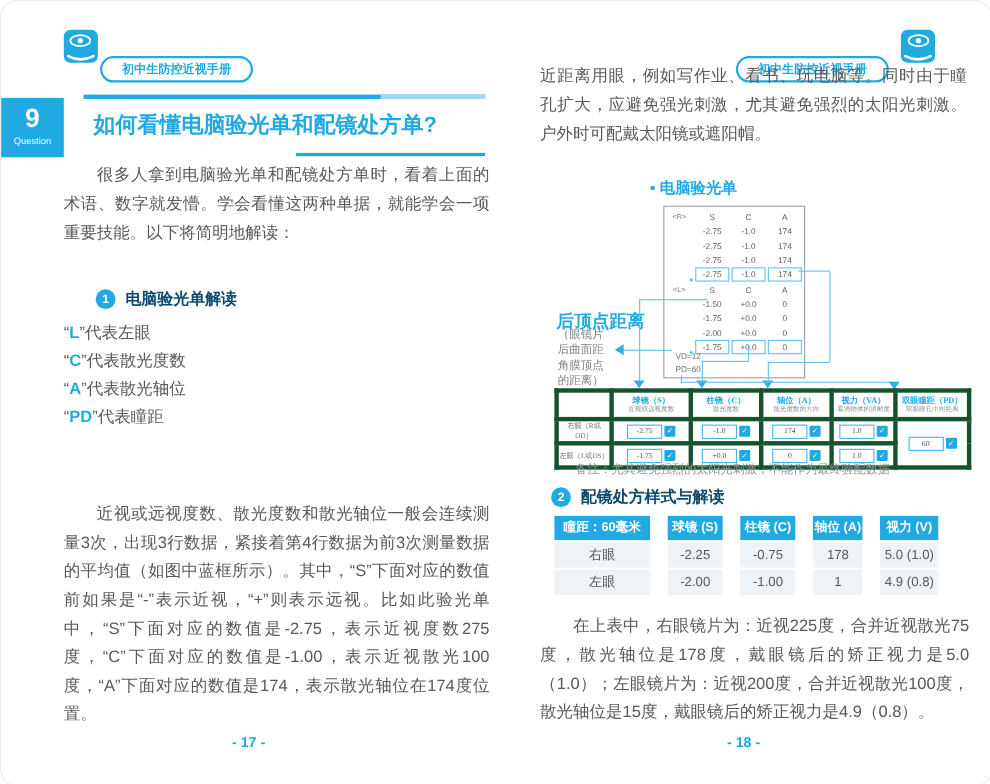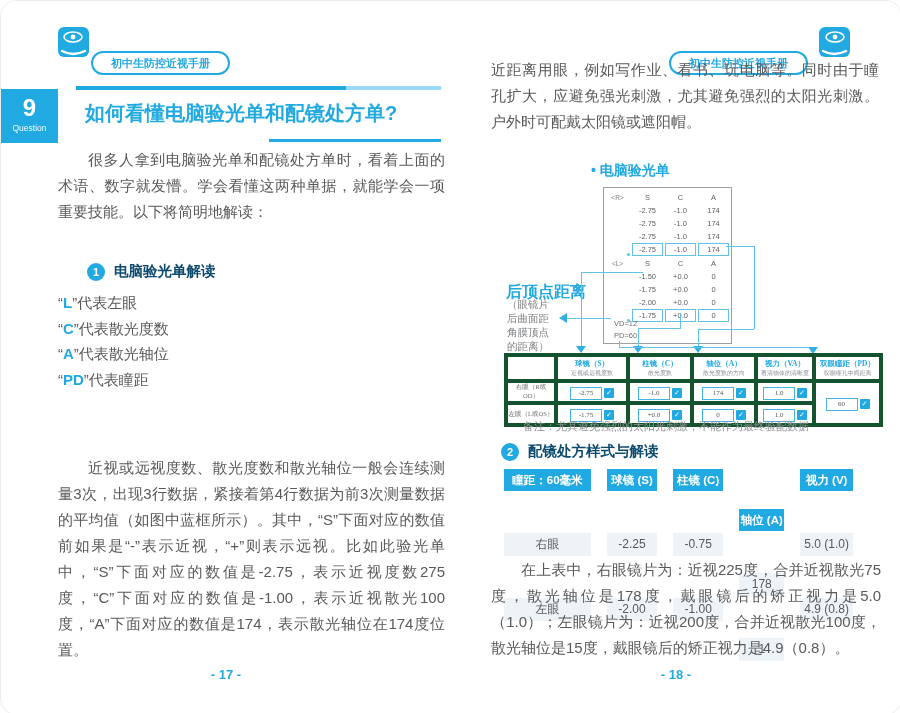--- a/index.html
+++ b/index.html
@@ -60,21 +60,21 @@
   .chk{display:inline-block;width:10px;height:10px;line-height:10px;background:#21a9e1;color:#fff;
     font-size:7px;margin-left:2px;border-radius:1px;vertical-align:middle;}
   .ann-hrow{height:26px;} .ann-brow{height:17px;}
   
   .note{position:absolute;left:72px;top:418px;font-size:11px;color:#909295;}
   
   .rx{position:absolute;left:53px;top:468px;width:349px;}
   .rx-row{display:flex;gap:16px;margin-bottom:2px;}
   .rx-h{background:#21a9e1;color:#fff;font-weight:bold;font-size:11.5px;height:22px;line-height:22px;text-align:center;}
   .rx-c{background:#edf3f7;color:#58595b;font-size:12px;height:23px;line-height:23px;text-align:center;}
-  .w0{width:104px;} .w1{width:60px;} .w2{width:60px;} .w3{width:54px;margin-top:40px;} .w4{width:63px;}
+  .w0{width:104px;} .w1{width:60px;} .w2{width:60px;} .w3{width:54px;} .w4{width:63px;}
 </style>
 </head>
 <body>
 
 <div class="canvas">
 
   <div class="page" id="pageL">
 
     <svg class="abs" style="left:56px;top:25px;" width="37" height="36" viewBox="0 0 37 36">
       <rect x="1" y="1" width="31" height="30" rx="6" fill="#21a9e1"></rect>

